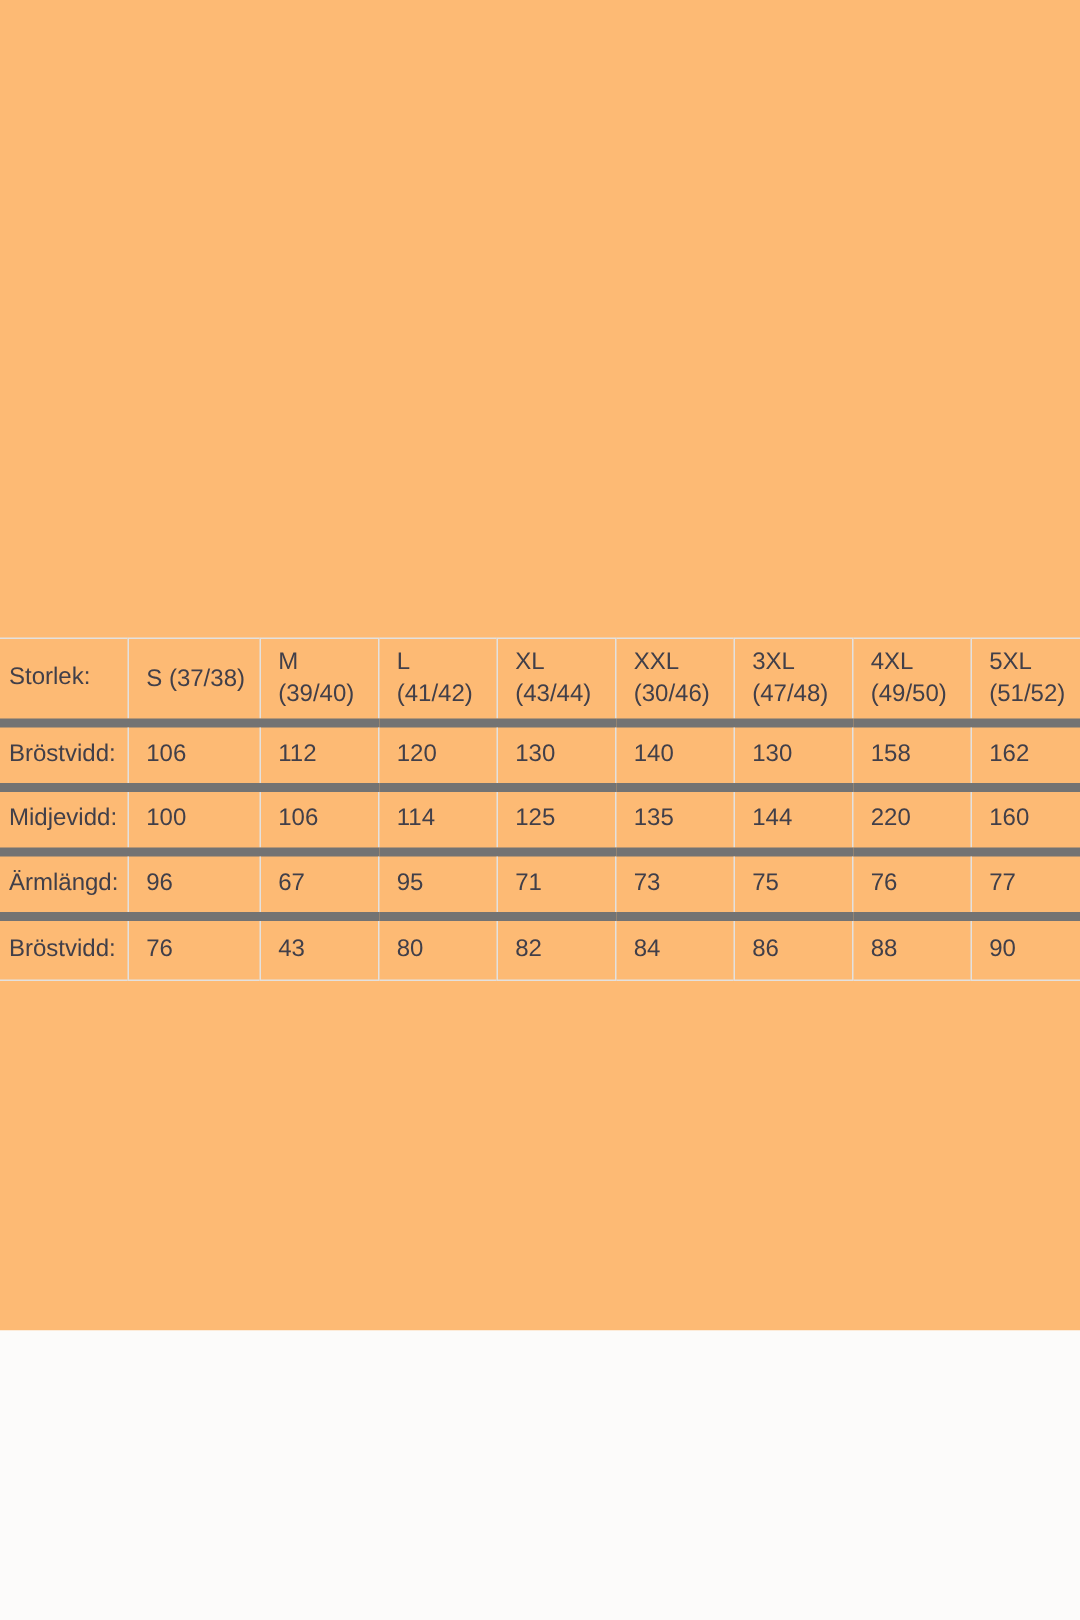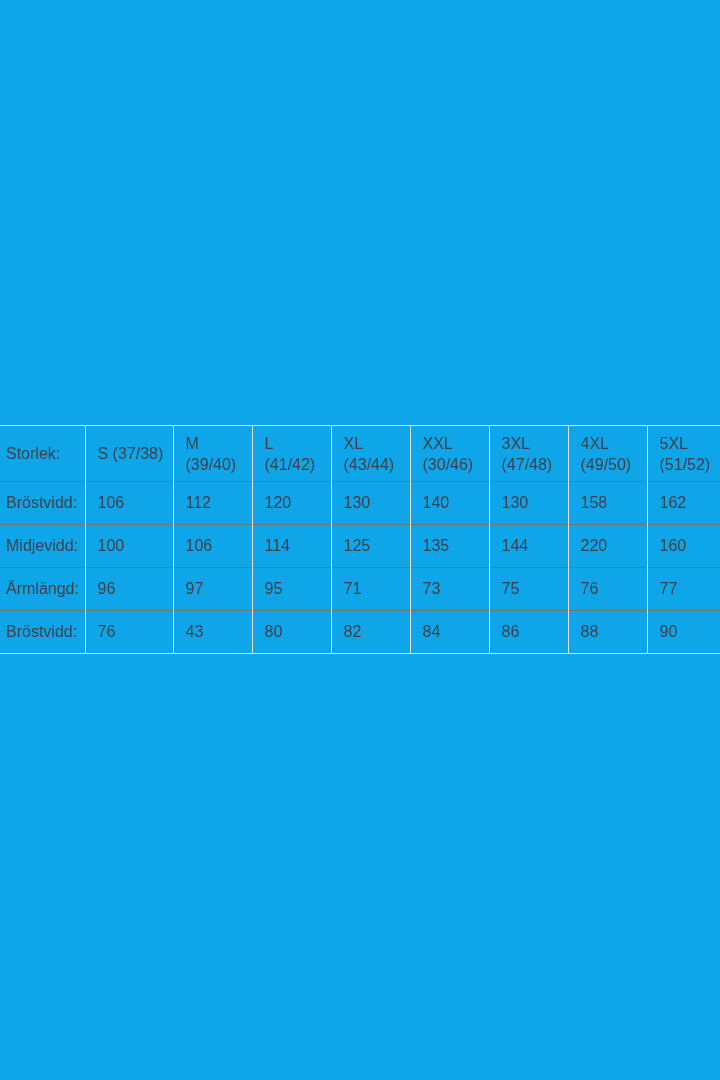--- a/index.html
+++ b/index.html
@@ -1,21 +1,21 @@
 <!DOCTYPE html>
 <html><head>
 <meta charset="utf-8">
 <style>
   * { margin: 0; padding: 0; box-sizing: border-box; }
   html, body { background: #fcfbfa; }
   .canvas {
     position: relative;
     width: 720px;
-    height: 1080px;
-    background: #0ea5e9;
+    height: 887px;
+    background: #fdba74;
     overflow: hidden;
     font-family: "Liberation Sans", sans-serif;
     color: #413f49;
   }
   table.size-table {
     position: absolute;
     top: 425px;
     left: 0;
     width: 727px;
     table-layout: fixed;
@@ -33,21 +33,21 @@
     text-align: left;
     vertical-align: middle;
     white-space: nowrap;
     border-left: 1px solid #e3e1df;
     padding: 0 0 0 12px;
     color: #413f49;
   }
   th:first-child, td:first-child { border-left: none; padding-left: 6px; }
   thead tr { height: 56px; }
   tbody tr { height: 43px; }
-  tbody td { border-top: 1px solid #737373; }
+  tbody td { border-top: 6px solid #737373; }
   .h-line { display: block; line-height: 21px; }
   .h-line:empty { display: none; }
 </style>
 </head>
 <body>
 
 <div class="canvas">
   <table class="size-table">
     <colgroup>
       <col class="c-label">
@@ -115,21 +115,21 @@
         <td>114</td>
         <td>125</td>
         <td>135</td>
         <td>144</td>
         <td>220</td>
         <td>160</td>
       </tr>
       <tr>
         <td>Ärmlängd:</td>
         <td>96</td>
-        <td>97</td>
+        <td>67</td>
         <td>95</td>
         <td>71</td>
         <td>73</td>
         <td>75</td>
         <td>76</td>
         <td>77</td>
       </tr>
       <tr>
         <td>Bröstvidd:</td>
         <td>76</td>

